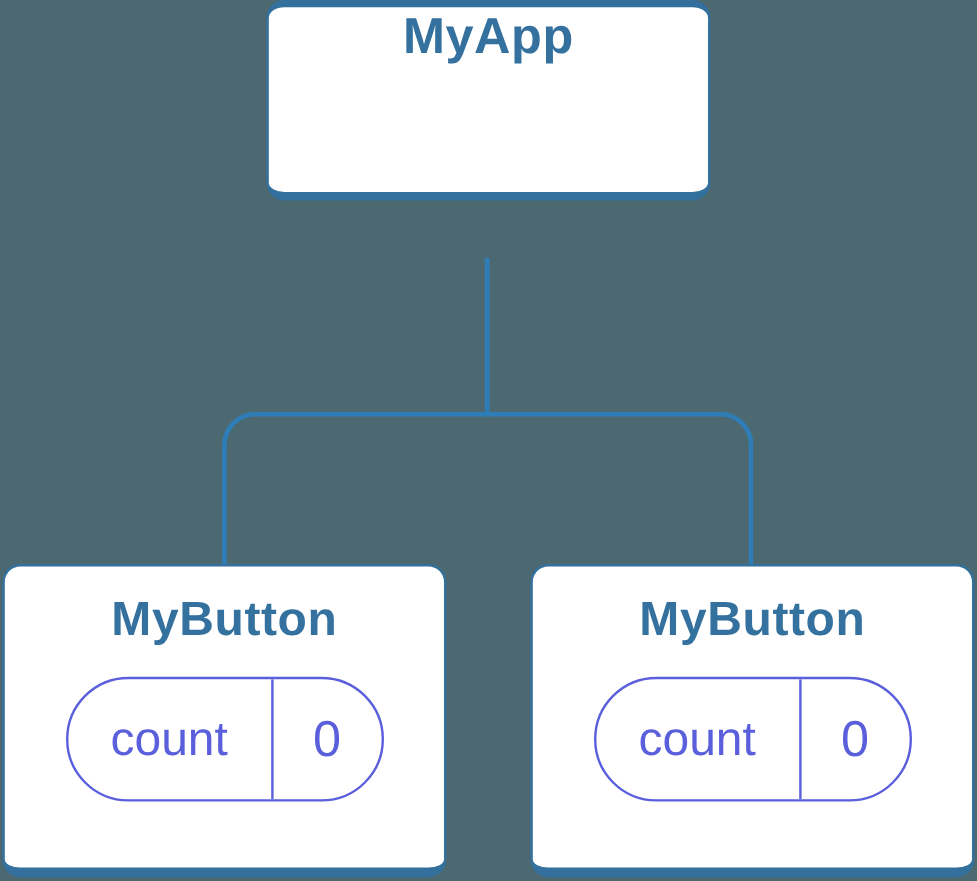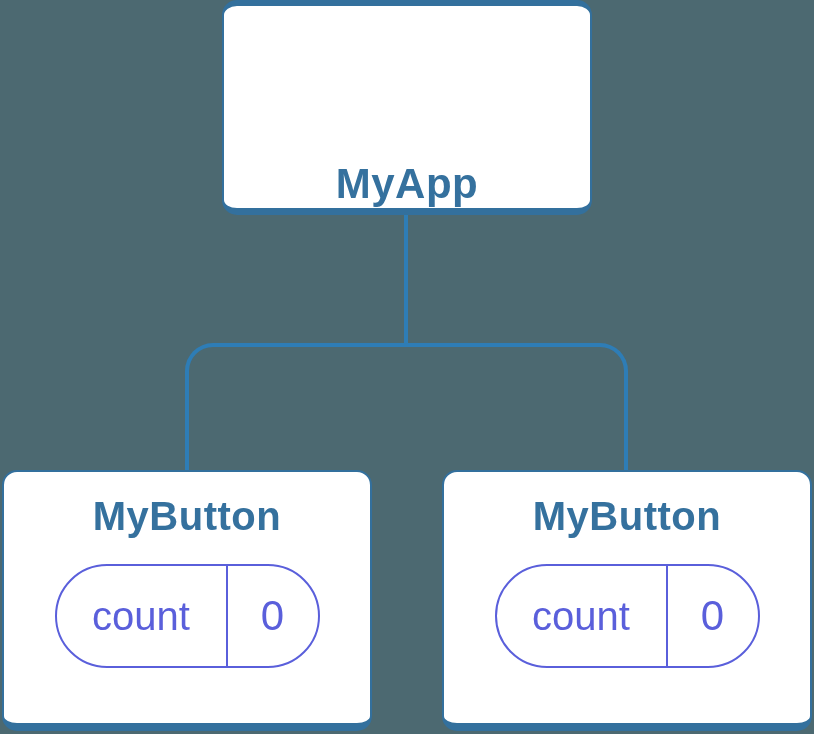--- a/index.html
+++ b/index.html
@@ -23,24 +23,24 @@
     overflow:hidden;
   }
   .node{
     position:absolute;
     background:var(--node-fill);
     border:2px solid var(--node-border);
     border-radius:15px;
   }
   .node-root{
     left:222px;top:0;
-    width:370px;height:215px;
+    width:370px;height:167px;
     border-top-width:6px;
     border-bottom-width:7px;
-    display:flex;align-items:flex-end;justify-content:center;
+    display:flex;align-items:flex-start;justify-content:center;
   }
   .node-root .node-label{
     font-size:42px;
   }
   .node-label{
     color:var(--node-text);
     font-size:40px;
     font-weight:700;
     letter-spacing:0.5px;
     text-align:center;

